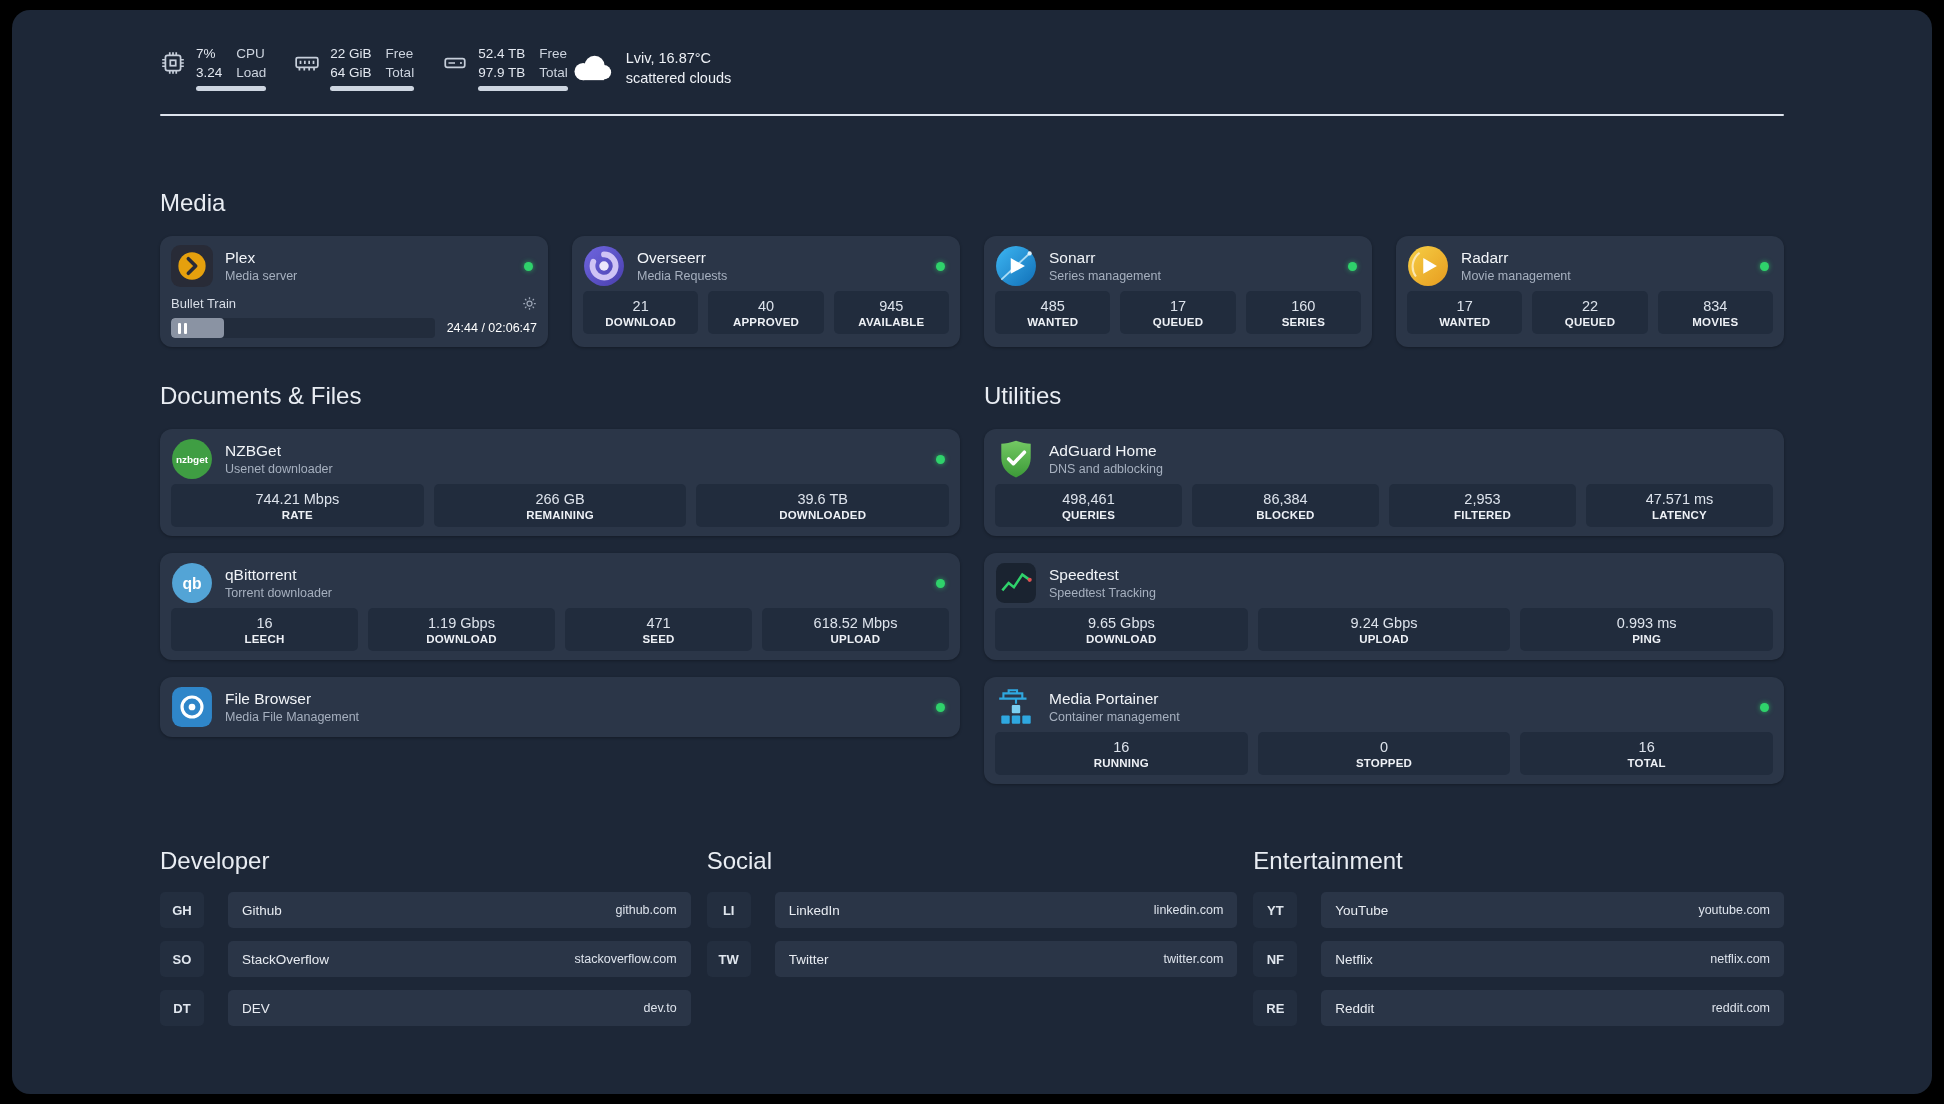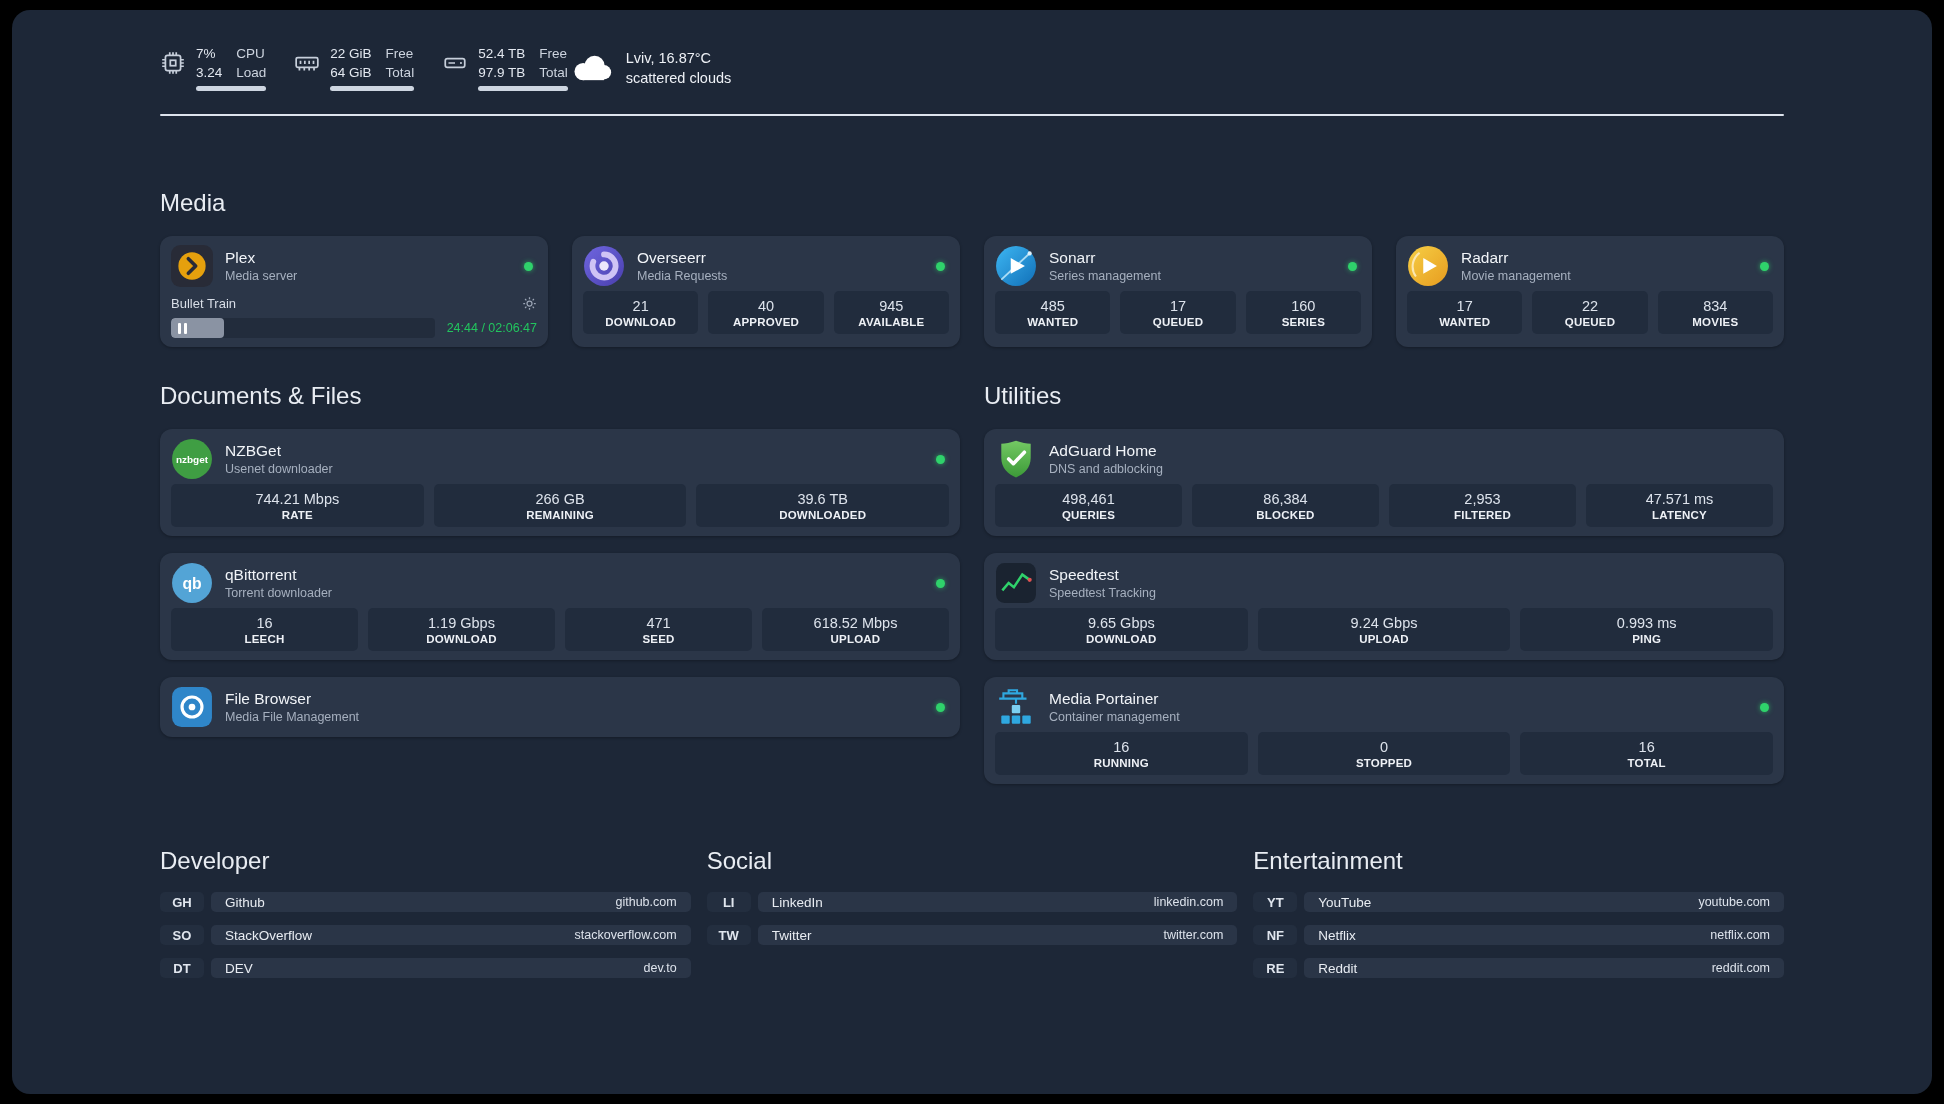--- a/index.html
+++ b/index.html
@@ -54,26 +54,26 @@
   
   .np-row{display:flex;align-items:center;margin-top:9px;}
   .np-title{font-size:13px;color:#d8dee7;}
   .np-gear{margin-left:auto;cursor:pointer;display:flex;}
   .pl-row{display:flex;align-items:center;gap:12px;margin-top:7px;}
   .pl-track{flex:1;height:20px;background:#222c3c;border-radius:4px;position:relative;overflow:hidden;cursor:pointer;}
   .pl-fill{position:absolute;top:0;bottom:0;left:0;width:20%;background:#8a93a3;border-radius:4px;
            display:flex;align-items:center;padding-left:7px;box-sizing:border-box;}
   .pause{display:inline-flex;gap:3px;}
   .pause i{display:block;width:3px;height:11px;background:#fff;border-radius:1px;}
-  .pl-time{font-size:12.5px;color:#22c55e;white-space:nowrap;}
+  .pl-time{font-size:12.5px;color:#ffffff;white-space:nowrap;}
 
   
   .bookmarks{display:grid;grid-template-columns:1fr 1fr 1fr;gap:16px;margin:62px 148px 0;}
   .bm-col .sec-title{margin-bottom:16px;}
-  .bm-row{display:flex;align-items:center;gap:7px;height:20px;margin-bottom:13px;cursor:pointer;}
+  .bm-row{display:flex;align-items:center;gap:24px;height:36px;margin-bottom:13px;cursor:pointer;}
   .bm-abbr{width:44px;height:100%;background:#232e3f;border-radius:5px;display:flex;align-items:center;
            justify-content:center;font-size:13px;font-weight:600;color:#e0e6ee;box-sizing:border-box;}
   .bm-pill{flex:1;height:100%;background:#2a3547;border-radius:5px;display:flex;align-items:center;
            padding:0 14px;box-sizing:border-box;}
   .bm-name{font-size:13.5px;color:#e8ecf2;}
   .bm-url{margin-left:auto;font-size:12.5px;color:#dde3ec;}
 </style>
 </head>
 <body>
 

